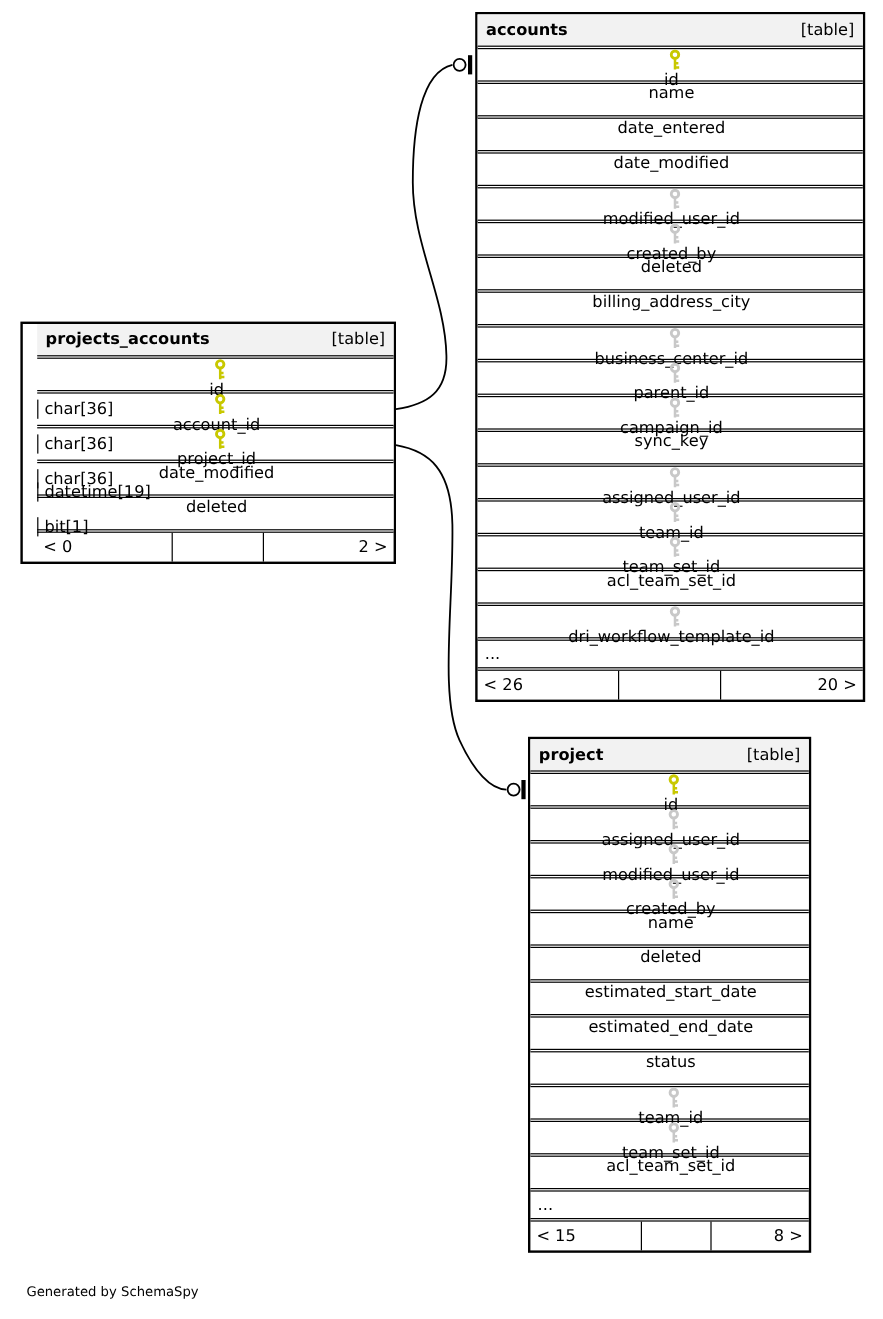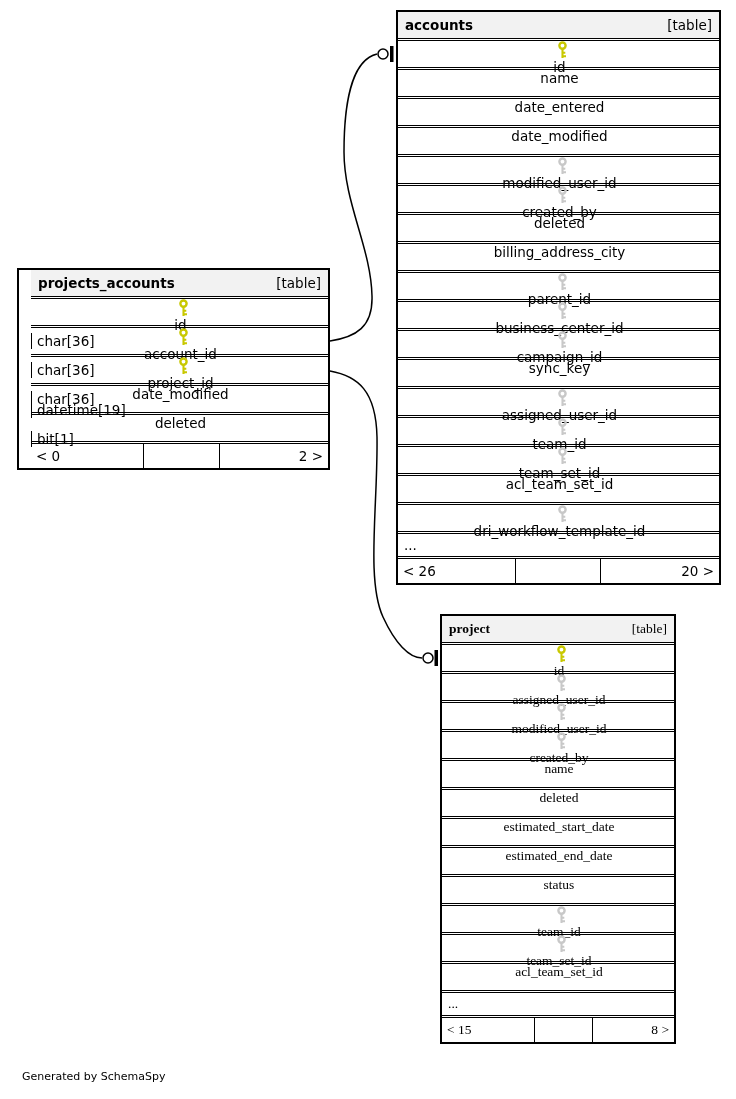--- a/index.html
+++ b/index.html
@@ -167,30 +167,30 @@
           <span class="key-cell"></span>
           <span class="col-name">billing_address_city</span>
         </div>
         <div class="col-row">
           <span class="key-cell">
             <svg width="11" height="18" viewBox="0 0 11 18">
               <circle cx="5.5" cy="4.6" r="3.1" fill="none" stroke="#c8c8c8" stroke-width="2.4"></circle>
               <path d="M5.5 7.7 V17 M5.5 11.8 H8.3 M5.5 15.2 H9" stroke="#c8c8c8" stroke-width="2.1" fill="none"></path>
             </svg>
           </span>
+          <span class="col-name">business_center_id</span>
+        </div>
+        <div class="col-row">
+          <span class="key-cell">
+            <svg width="11" height="18" viewBox="0 0 11 18">
+              <circle cx="5.5" cy="4.6" r="3.1" fill="none" stroke="#c8c8c8" stroke-width="2.4"></circle>
+              <path d="M5.5 7.7 V17 M5.5 11.8 H8.3 M5.5 15.2 H9" stroke="#c8c8c8" stroke-width="2.1" fill="none"></path>
+            </svg>
+          </span>
           <span class="col-name">parent_id</span>
-        </div>
-        <div class="col-row">
-          <span class="key-cell">
-            <svg width="11" height="18" viewBox="0 0 11 18">
-              <circle cx="5.5" cy="4.6" r="3.1" fill="none" stroke="#c8c8c8" stroke-width="2.4"></circle>
-              <path d="M5.5 7.7 V17 M5.5 11.8 H8.3 M5.5 15.2 H9" stroke="#c8c8c8" stroke-width="2.1" fill="none"></path>
-            </svg>
-          </span>
-          <span class="col-name">business_center_id</span>
         </div>
         <div class="col-row">
           <span class="key-cell">
             <svg width="11" height="18" viewBox="0 0 11 18">
               <circle cx="5.5" cy="4.6" r="3.1" fill="none" stroke="#c8c8c8" stroke-width="2.4"></circle>
               <path d="M5.5 7.7 V17 M5.5 11.8 H8.3 M5.5 15.2 H9" stroke="#c8c8c8" stroke-width="2.1" fill="none"></path>
             </svg>
           </span>
           <span class="col-name">campaign_id</span>
         </div>
@@ -294,21 +294,21 @@
           <span class="col-type">bit[1]</span>
         </div>
       </div>
     <div class="tb-footer">
       <span class="tb-foot-cell tb-foot-left" style="width:112px">&lt; 0</span>
       <span class="tb-foot-cell tb-foot-mid"></span>
       <span class="tb-foot-cell tb-foot-right" style="width:108px">2 &gt;</span>
     </div>
   </div>
 
-  <div class="table-box" style="left:440px; top:614px; width:236px;font-family:Liberation Serif, serif;">
+  <div class="table-box" style="left:440px; top:614px; width:236px;">
     <div class="tb-header">
       <span class="tb-name">project</span>
       <span class="tb-tag">[table]</span>
     </div>
     <div class="tb-rows">
         <div class="col-row">
           <span class="key-cell">
             <svg width="11" height="18" viewBox="0 0 11 18">
               <circle cx="5.5" cy="4.6" r="3.1" fill="none" stroke="#c8c800" stroke-width="2.4"></circle>
               <path d="M5.5 7.7 V17 M5.5 11.8 H8.3 M5.5 15.2 H9" stroke="#c8c800" stroke-width="2.1" fill="none"></path>

